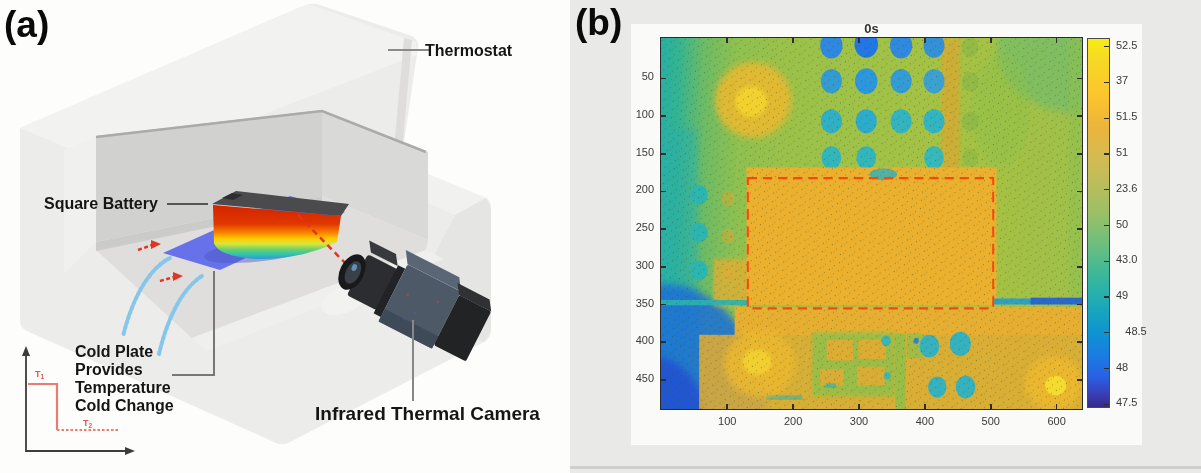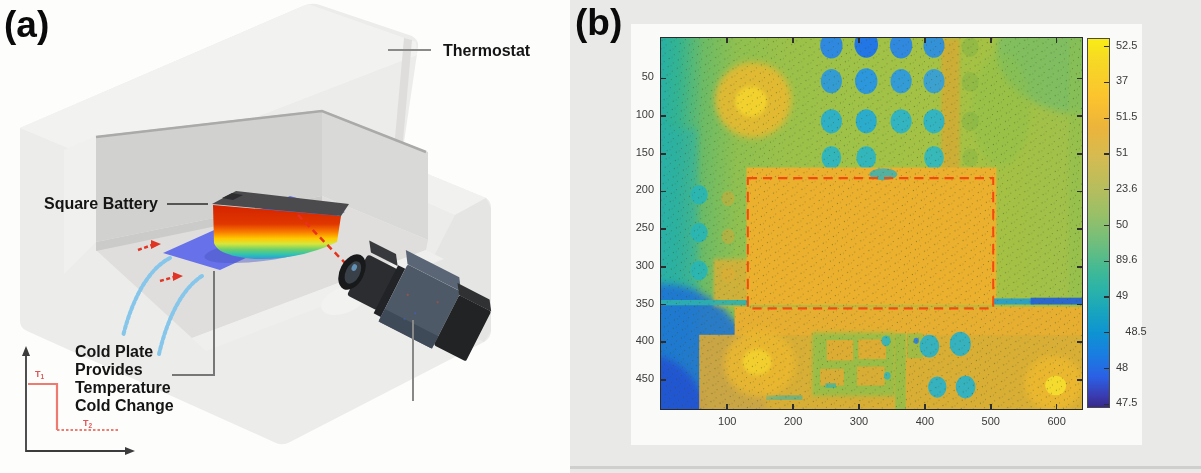--- a/index.html
+++ b/index.html
@@ -114,33 +114,35 @@
         <polygon points="125,447 135,451 125,455" fill="#3c3c3c"></polygon>
         <path d="M 28,384 L 57,384 L 57,430" fill="none" stroke-width="2.2" stroke="#ef7a70"></path>
         <path d="M 57,430 L 119,430" fill="none" stroke-width="2.2" stroke-dasharray="2.5 2" stroke="#ef7a70"></path>
         <text class="steplabel" x="35" y="377"><tspan>T</tspan><tspan font-size="6.5" dy="2">1</tspan></text>
         <text class="steplabel" x="83" y="426"><tspan>T</tspan><tspan font-size="6.5" dy="2">2</tspan></text>
       </g>
     </svg>
 
     
     <div class="panel-letter" style="left:4px;top:6px;">(a)</div>
-    <div class="lbl" style="left:443px;top:42px;">Thermostat</div>
+    <div class="lbl" style="left:425px;top:42px;">Thermostat</div>
     <div class="lbl" style="left:44px;top:195px;">Square Battery</div>
     <div>
       <div class="lbl" style="left:75px;top:343px;">Cold Plate</div>
       <div class="lbl" style="left:75px;top:361px;">Provides</div>
       <div class="lbl" style="left:75px;top:379px;">Temperature</div>
       <div class="lbl" style="left:75px;top:397px;">Cold Change</div>
     </div>
+    <div class="lbl" style="left:315px;top:403px;font-size:19px;">Infrared Thermal Camera</div>
   </div>
 
   <div id="panel-b">
     <div id="fig-white"></div>
     <div class="panel-letter" style="left:5px;top:4px;">(b)</div>
+    <div id="plot-title">0s</div>
 
     <div id="plot-area">
       <svg viewBox="0 0 640 490" preserveAspectRatio="none">
         <defs>
           <linearGradient id="bgGrad" x1="0" y1="0" x2="1" y2="0">
             <stop offset="0" stop-color="#27b0a4"></stop>
             <stop offset="0.04" stop-color="#33b492"></stop>
             <stop offset="0.10" stop-color="#6cbb66"></stop>
             <stop offset="0.18" stop-color="#8fc050"></stop>
             <stop offset="0.30" stop-color="#9bc14a"></stop>
@@ -289,21 +291,21 @@
       <div class="ticklabel cb" style="left: 546px; top: 74.3714px; width: 40px;">37</div>
       <div class="tick" style="left: 534px; top: 117.555px; width: 5px; height: 1.2px;"></div>
       <div class="ticklabel cb" style="left: 546px; top: 110.155px; width: 40px;">51.5</div>
       <div class="tick" style="left: 534px; top: 153.338px; width: 5px; height: 1.2px;"></div>
       <div class="ticklabel cb" style="left: 546px; top: 145.938px; width: 40px;">51</div>
       <div class="tick" style="left: 534px; top: 189.121px; width: 5px; height: 1.2px;"></div>
       <div class="ticklabel cb" style="left: 546px; top: 181.721px; width: 40px;">23.6</div>
       <div class="tick" style="left: 534px; top: 224.905px; width: 5px; height: 1.2px;"></div>
       <div class="ticklabel cb" style="left: 546px; top: 217.505px; width: 40px;">50</div>
       <div class="tick" style="left: 534px; top: 260.688px; width: 5px; height: 1.2px;"></div>
-      <div class="ticklabel cb" style="left: 546px; top: 253.288px; width: 40px;">89.6</div>
+      <div class="ticklabel cb" style="left: 546px; top: 253.288px; width: 40px;">43.0</div>
       <div class="tick" style="left: 534px; top: 296.472px; width: 5px; height: 1.2px;"></div>
       <div class="ticklabel cb" style="left: 546px; top: 289.072px; width: 40px;">49</div>
       <div class="tick" style="left: 534px; top: 332.255px; width: 5px; height: 1.2px;"></div>
       <div class="ticklabel cb" style="left: 546px; top: 324.855px; width: 40px; text-align: center;">48.5</div>
       <div class="tick" style="left: 534px; top: 368.038px; width: 5px; height: 1.2px;"></div>
       <div class="ticklabel cb" style="left: 546px; top: 360.638px; width: 40px;">48</div>
       <div class="tick" style="left: 534px; top: 403.822px; width: 5px; height: 1.2px;"></div>
       <div class="ticklabel cb" style="left: 546px; top: 396.422px; width: 40px;">47.5</div>
     </div>
 </div>

